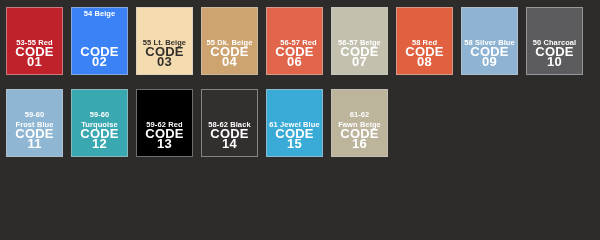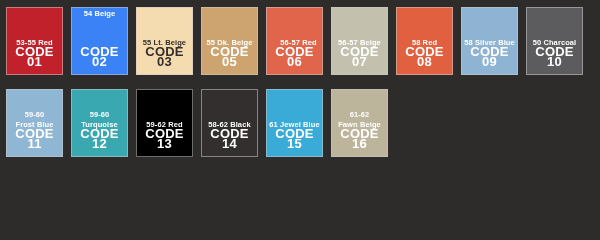--- a/index.html
+++ b/index.html
@@ -75,21 +75,21 @@
       <div class="swatch" style="background: #3b82f6; gap: 29px;">
         <div class="swatch-name" style="color: rgb(255, 255, 255);">54 Beige</div>
         <div class="swatch-code" style="color: rgb(255, 255, 255);">CODE 02</div>
       </div>
       <div class="swatch" style="background: rgb(245, 220, 176);">
         <div class="swatch-name" style="color: rgb(51, 48, 44);">55 Lt. Beige</div>
         <div class="swatch-code" style="color: rgb(51, 48, 44);">CODE 03</div>
       </div>
       <div class="swatch" style="background: rgb(205, 164, 112);">
         <div class="swatch-name" style="color: rgb(255, 255, 255);">55 Dk. Beige</div>
-        <div class="swatch-code" style="color: rgb(255, 255, 255);">CODE 05</div>
+        <div class="swatch-code" style="color: rgb(255, 255, 255);">CODE 04</div>
       </div>
       <div class="swatch" style="background: rgb(224, 101, 74);">
         <div class="swatch-name" style="color: rgb(255, 255, 255); margin-left: 8px;">56-57 Red</div>
         <div class="swatch-code" style="color: rgb(255, 255, 255); text-align: center;">CODE 06</div>
       </div>
       <div class="swatch" style="background: rgb(195, 192, 174);">
         <div class="swatch-name" style="color: rgb(255, 255, 255);">56-57 Beige</div>
         <div class="swatch-code" style="color: rgb(255, 255, 255);">CODE 07</div>
       </div>
       <div class="swatch" style="background: rgb(224, 96, 63);">

